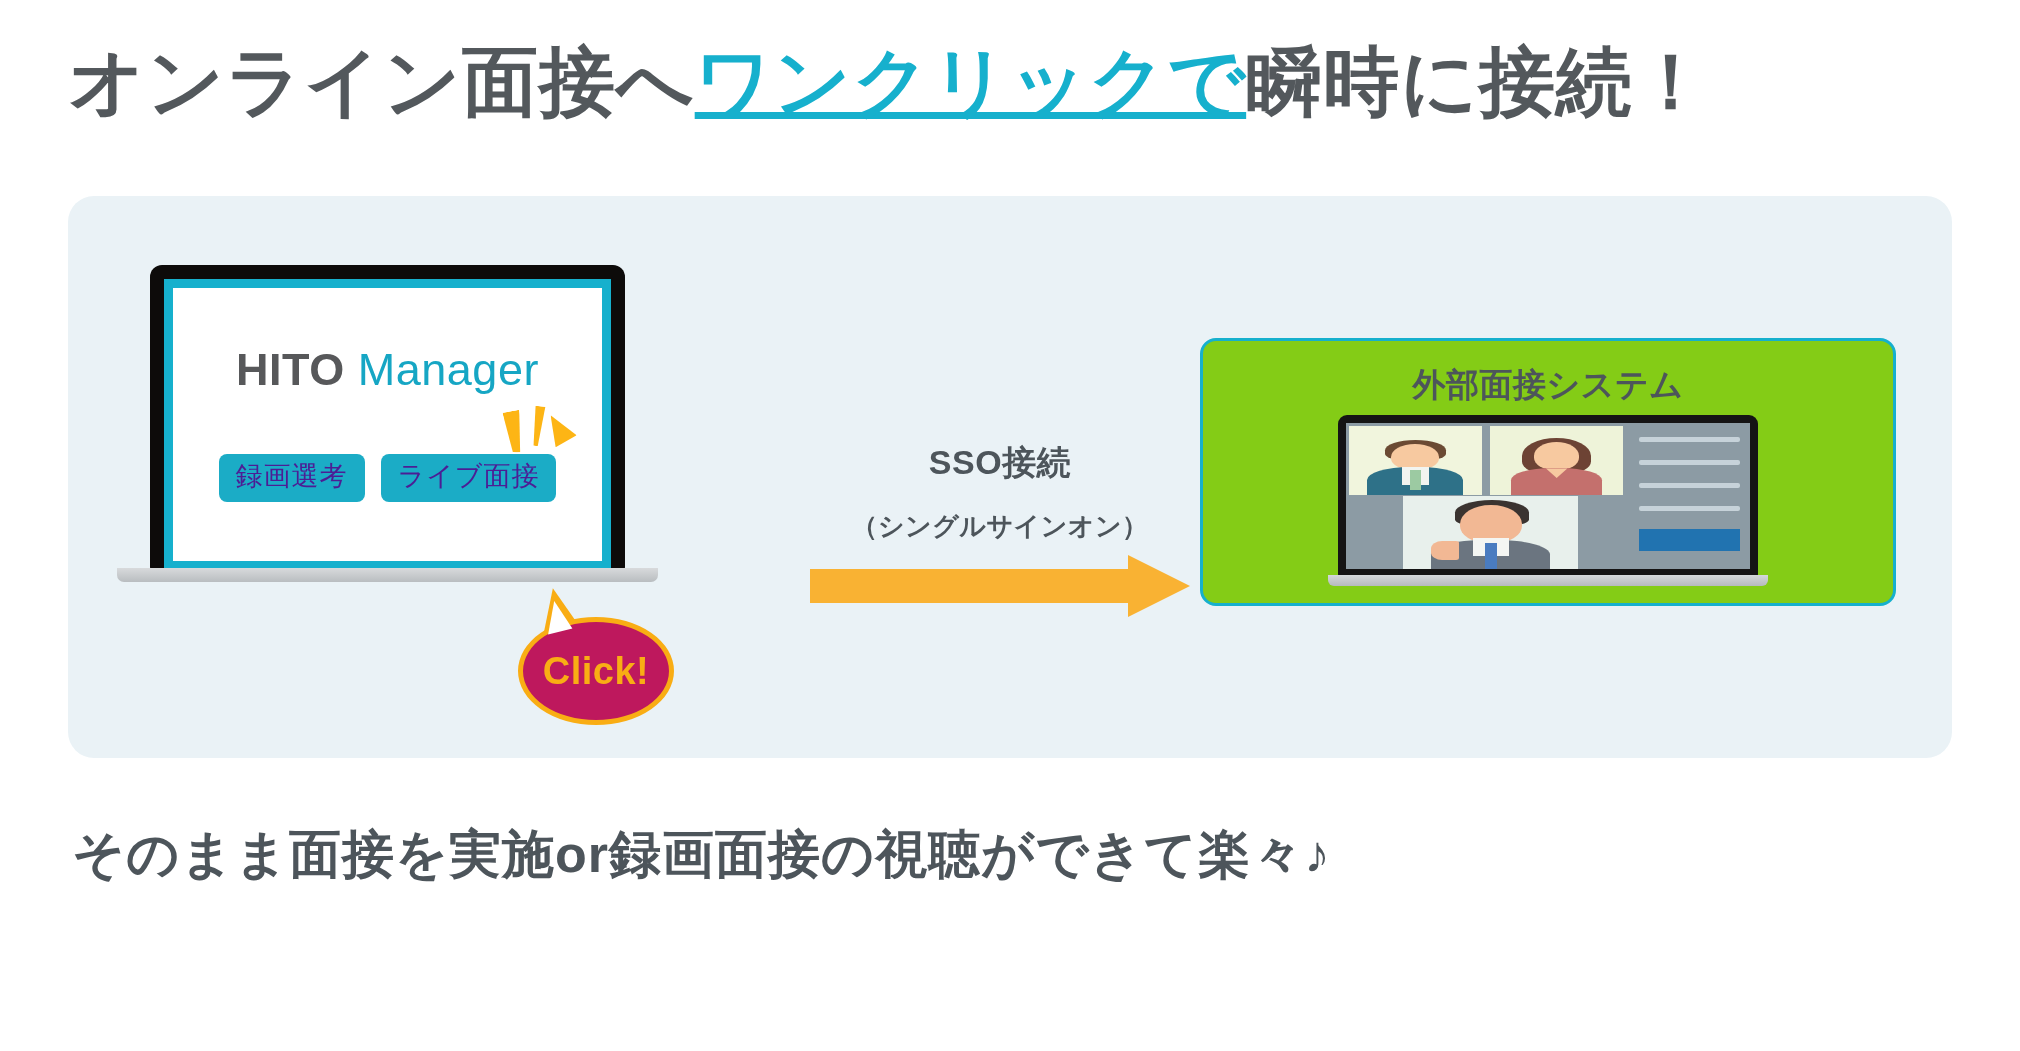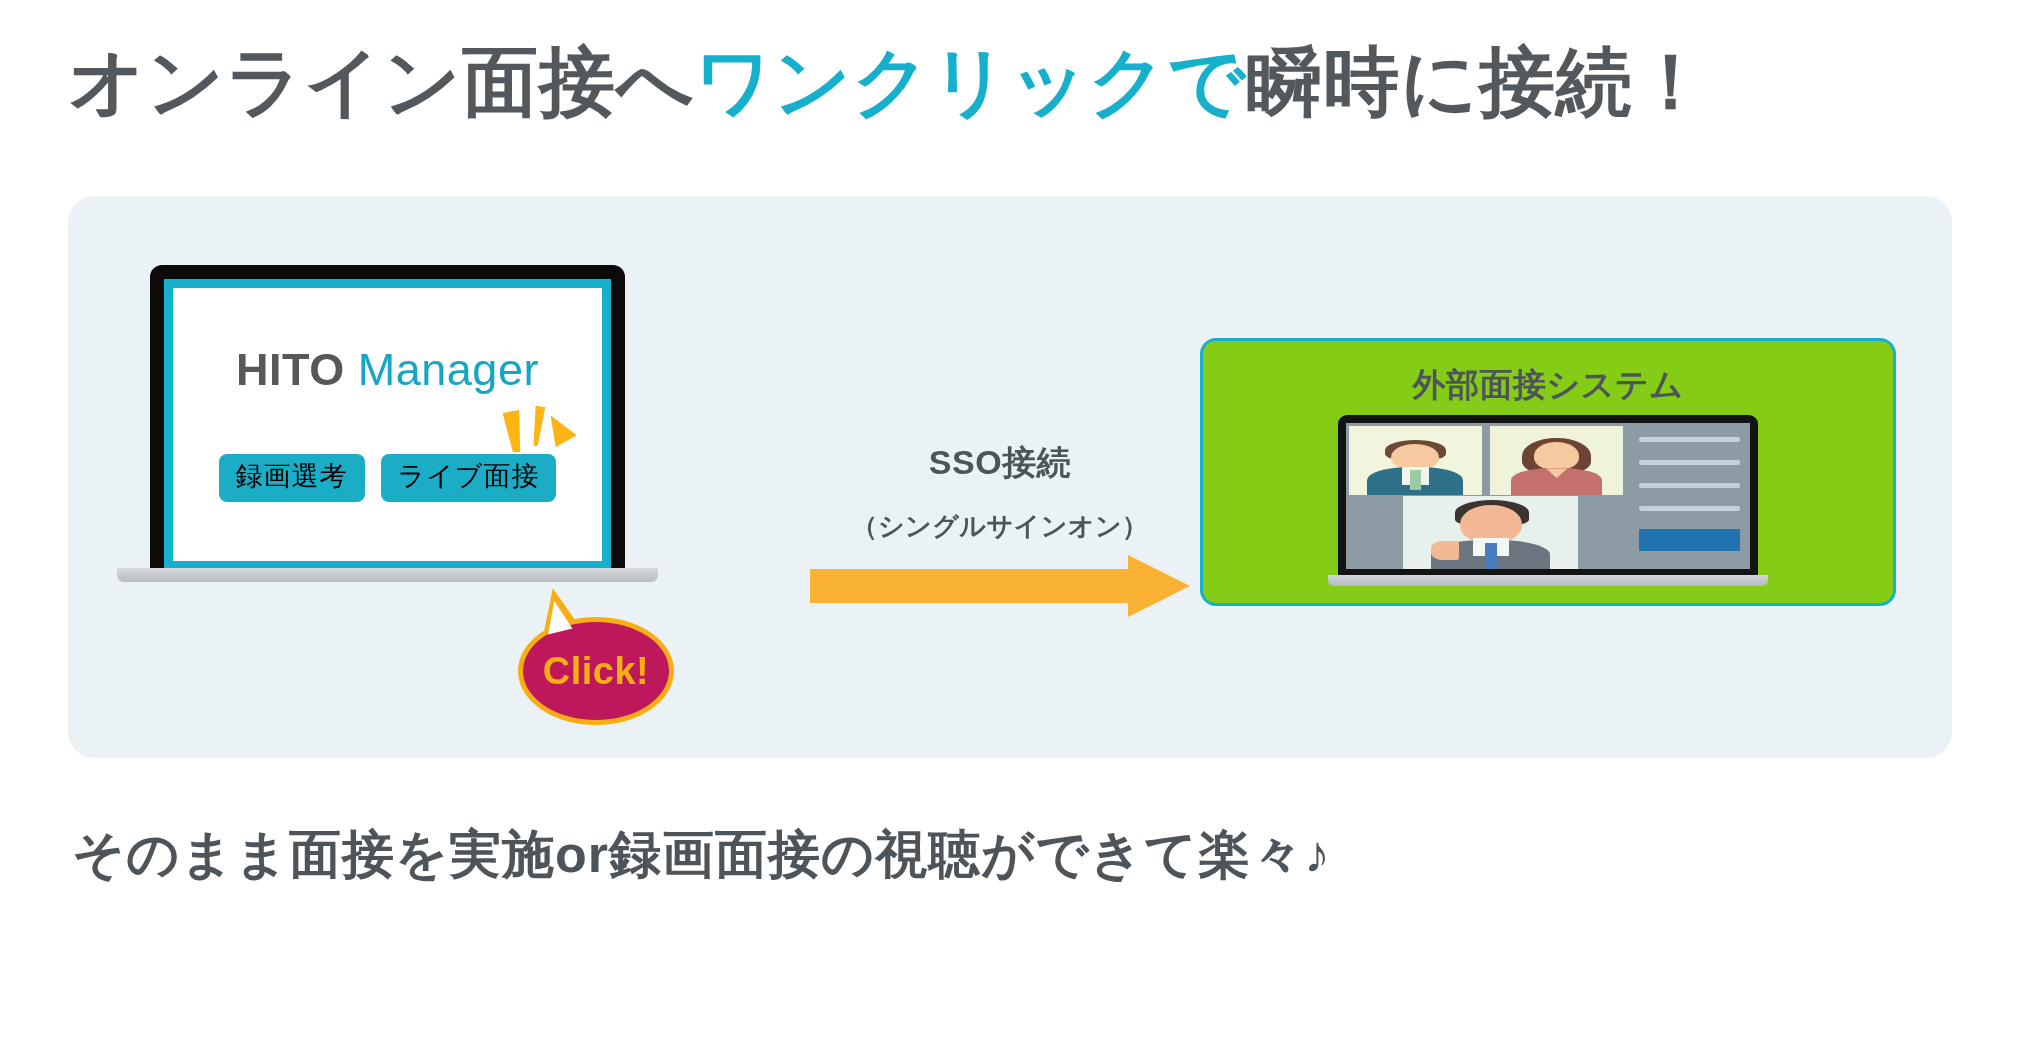--- a/index.html
+++ b/index.html
@@ -20,21 +20,21 @@
     position: absolute;
     left: 68px;
     top: 38px;
     font-size: 76px;
     font-weight: bold;
     letter-spacing: 1px;
     line-height: 1.15;
     white-space: nowrap;
   }
   .headline .grey { color: #53585c; }
-  .headline .teal { color: #16b0cd; }
+  .headline .teal { color: #16b0cd; text-decoration: underline; }
 
   
   .panel {
     position: absolute;
     left: 68px;
     top: 196px;
     width: 1884px;
     height: 562px;
     background: #eaf2f6;
     border-radius: 26px;
@@ -106,21 +106,21 @@
     position: absolute;
     left: 0;
     right: 0;
     top: 166px;
     display: flex;
     justify-content: center;
     gap: 16px;
   }
   .chip {
     background: #1bacc6;
-    color: #000000;
+    color: #4c1d95;
     font-size: 27px;
     padding: 7px 17px 10px 17px;
     border-radius: 8px;
     white-space: nowrap;
     letter-spacing: 1px;
     line-height: 1.15;
   }
 
   
   .sparkle {

